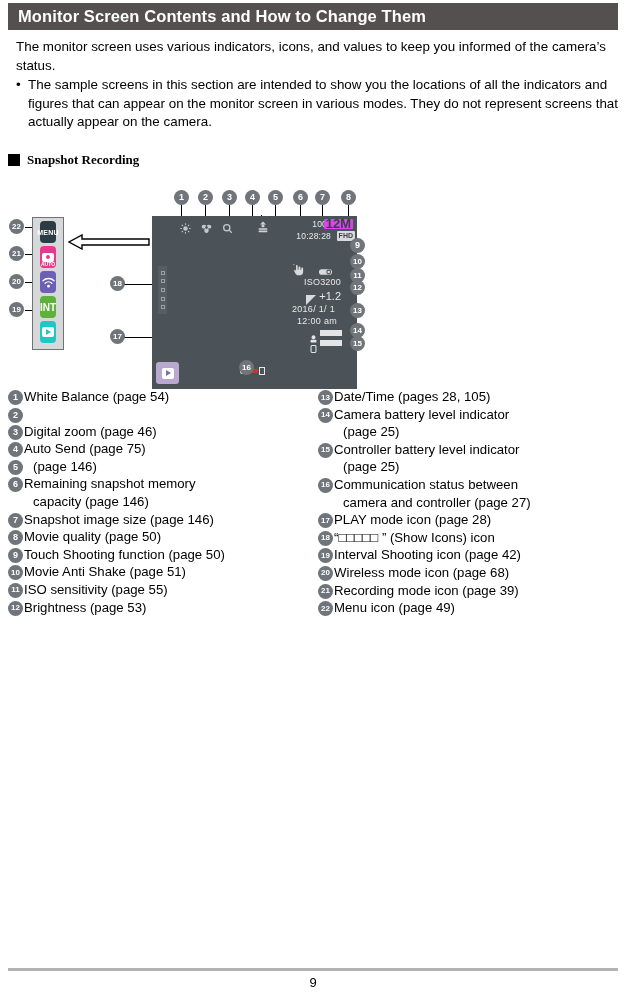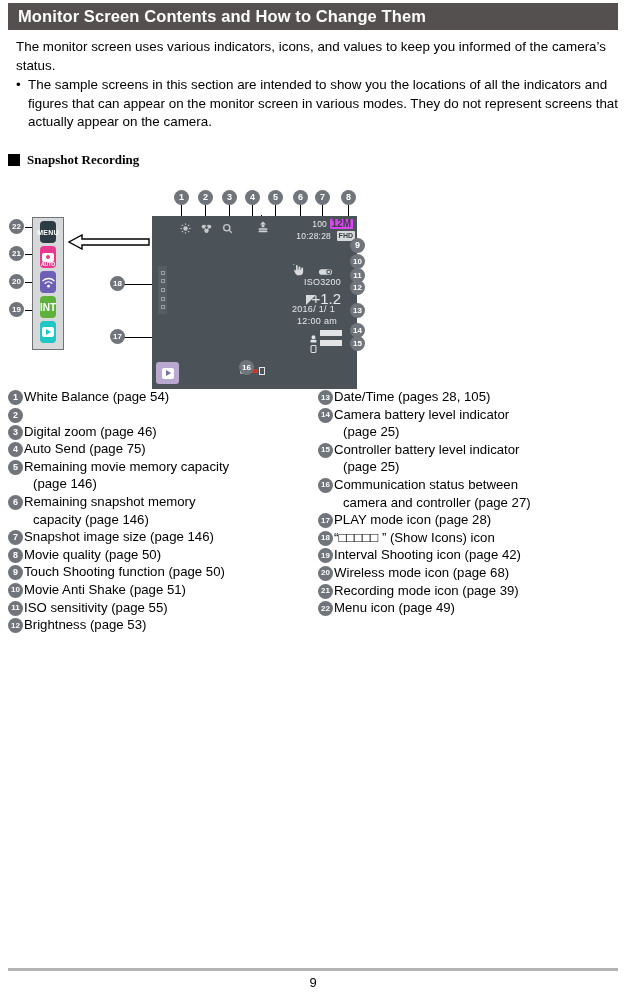--- a/index.html
+++ b/index.html
@@ -49,29 +49,29 @@
   .monitor {
     position: absolute; left: 152px; top: 30px; width: 205px; height: 173px;
     background: #4c5358;
   }
   
   .mon-topicons { position:absolute; left:28px; top:4px; display:flex; gap:10px; align-items:center; }
   .mon-topicons .ic { width:11px; height:11px; opacity:.92; }
   .mon-upload { position:absolute; left:105px; top:3px; width:12px; height:12px; }
 
   .mon-100 { position:absolute; right:30px; top:3px; color:#e8e9ea; font-size:8.5px; font-family:"Liberation Sans",sans-serif; letter-spacing:.2px;}
-  .badge-12m { position:absolute; right:4px; top:3px; background:#d946ef; color:#3a3f44; font-size:10px; font-weight:bold; padding:0 2px; line-height:10px; border-radius:1px;}
+  .badge-12m { position:absolute; right:4px; top:3px; background:#d946ef; color:#3a3f44; font-size:13px; font-weight:bold; padding:0 2px; line-height:10px; border-radius:1px;}
   .mon-time { position:absolute; right:26px; top:15px; color:#e8e9ea; font-size:8.5px; letter-spacing:.2px;}
   .badge-fhd { position:absolute; right:2px; top:15px; background:#d8d9da; color:#3a3f44; font-size:7px; font-weight:bold; padding:0 2px; line-height:10px; border-radius:1px;}
 
   .mon-touch { position:absolute; right:52px; top:46px; width:13px; height:12px; }
   .mon-antishake { position:absolute; right:24px; top:47px; width:15px; height:10px; }
   .mon-iso { position:absolute; right:16px; top:61px; color:#e7e8e9; font-size:9px; letter-spacing:.2px;}
   .mon-bright-ic { position:absolute; right:41px; top:75px; width:10px; height:10px; }
-  .mon-bright-val { position:absolute; right:16px; top:74px; color:#e7e8e9; font-size:15px;}
+  .mon-bright-val { position:absolute; right:16px; top:74px; color:#e7e8e9; font-size:11px;}
   .mon-date { position:absolute; right:22px; top:88px; color:#e7e8e9; font-size:9px; letter-spacing:.3px;}
   .mon-clock { position:absolute; right:20px; top:100px; color:#e7e8e9; font-size:9px; letter-spacing:.3px;}
 
   .batt-row { position:absolute; display:flex; align-items:center; gap:3px; }
   .batt-row.cam { right:15px; top:113px; }
   .batt-row.ctrl { right:15px; top:123px; }
   .batt-bar { width:22px; height:6px; background:#e3e4e5; }
   .batt-ic { width:7px; height:8px; }
 
   
@@ -400,21 +400,21 @@
       <div class="cap-item">
         <span class="cap-num">3</span>
         <span class="cap-txt"><span>Digital zoom (page 46)</span></span>
       </div>
       <div class="cap-item">
         <span class="cap-num">4</span>
         <span class="cap-txt"><span>Auto Send (page 75)</span></span>
       </div>
       <div class="cap-item">
         <span class="cap-num">5</span>
-        <span class="cap-txt"><span>Remaining movie memory capacity</span><span class="cont">(page 146)</span></span>
+        <span class="cap-txt"><span class="cont">(page 146)</span></span>
       </div>
       <div class="cap-item">
         <span class="cap-num">6</span>
         <span class="cap-txt"><span>Remaining snapshot memory</span><span class="cont">capacity (page 146)</span></span>
       </div>
       <div class="cap-item">
         <span class="cap-num">7</span>
         <span class="cap-txt"><span>Snapshot image size (page 146)</span></span>
       </div>
       <div class="cap-item">

